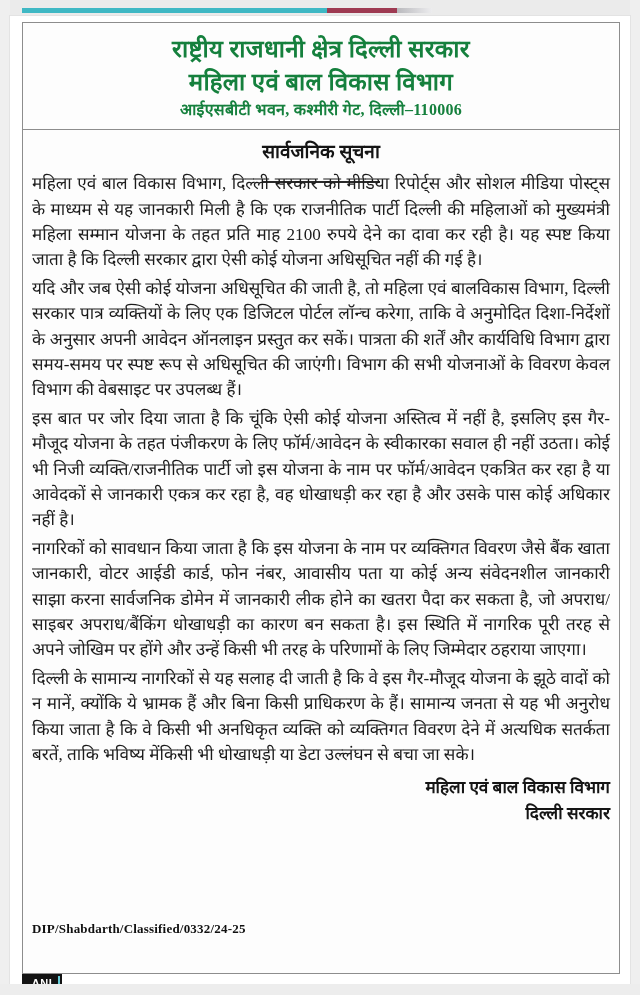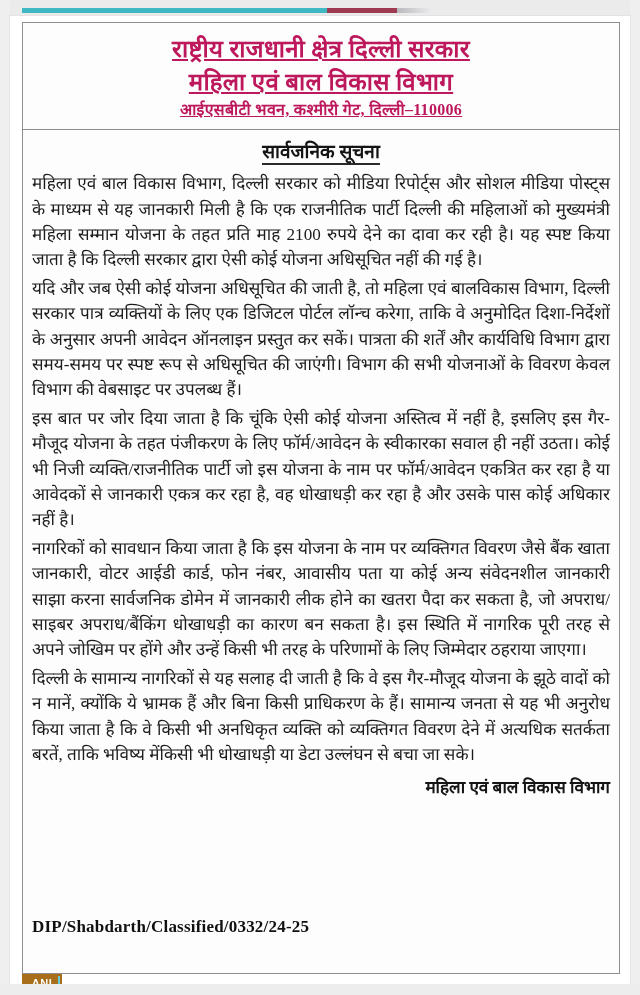--- a/index.html
+++ b/index.html
@@ -60,24 +60,23 @@
 
   
   .letterhead {
     border-bottom: 1px solid #8d8d8d;
     padding: 10px 10px 8px 10px;
     text-align: center;
   }
   .letterhead .lh-line {
     font-family: "Liberation Serif", "DejaVu Serif", serif;
     font-weight: bold;
-    color: #be185d;
+    color: #15803d;
     letter-spacing: .3px;
     line-height: 1.38;
-    text-decoration: underline;
   }
   .lh-1 { font-size: 24px; }
   .lh-2 { font-size: 24px; }
   .lh-3 { font-size: 16px; }
 
   
   .body-wrap {
     padding: 6px 9px 4px 9px;
     position: relative;
     height: calc(100% - 141px);
@@ -85,21 +84,21 @@
 
   .notice-heading {
     text-align: center;
     font-size: 19px;
     font-weight: bold;
     color: #141414;
     margin: 2px 0 7px 0;
   }
   .notice-heading span {
     border-bottom: 2px solid #2a2a2a;
-    padding-bottom: 1px;
+    padding-bottom: 19px;
   }
 
   .para {
     font-size: 17.1px;
     line-height: 1.48;
     color: #1b1b1b;
     text-align: justify;
     text-justify: inter-word;
     margin: 0 0 3.5px 0;
     font-weight: 500;
@@ -121,35 +120,35 @@
     position: absolute;
     left: 9px;
     right: 9px;
     bottom: 2px;
     display: flex;
     align-items: flex-end;
     justify-content: space-between;
   }
   .dip-ref {
     font-family: "Liberation Serif", "DejaVu Serif", serif;
-    font-size: 17px;
+    font-size: 13px;
     font-weight: bold;
     color: #101010;
     letter-spacing: .2px;
     text-align: center;
   }
 
   
   .ani-mark {
     position: absolute;
     left: 22px;
     bottom: 4px;
     width: 40px;
     height: 17px;
-    background: #a16207;
+    background: #000000;
     color: #ffffff;
     font-family: "Liberation Sans", sans-serif;
     font-size: 11px;
     font-weight: bold;
     letter-spacing: .6px;
     display: flex;
     align-items: center;
     justify-content: center;
     opacity: .92;
   }
@@ -213,20 +212,21 @@
         </div>
 
         <p class="para">महिला एवं बाल विकास विभाग, दिल्ली सरकार को मीडिया रिपोर्ट्स और सोशल मीडिया पोस्ट्स के माध्यम से यह जानकारी मिली है कि एक राजनीतिक पार्टी दिल्ली की महिलाओं को मुख्यमंत्री महिला सम्मान योजना के तहत प्रति माह 2100 रुपये देने का दावा कर रही है। यह स्पष्ट किया जाता है कि दिल्ली सरकार द्वारा ऐसी कोई योजना अधिसूचित नहीं की गई है।</p>
         <p class="para">यदि और जब ऐसी कोई योजना अधिसूचित की जाती है, तो महिला एवं बालविकास विभाग, दिल्ली सरकार पात्र व्यक्तियों के लिए एक डिजिटल पोर्टल लॉन्च करेगा, ताकि वे अनुमोदित दिशा-निर्देशों के अनुसार अपनी आवेदन ऑनलाइन प्रस्तुत कर सकें। पात्रता की शर्तें और कार्यविधि विभाग द्वारा समय-समय पर स्पष्ट रूप से अधिसूचित की जाएंगी। विभाग की सभी योजनाओं के विवरण केवल विभाग की वेबसाइट पर उपलब्ध हैं।</p>
         <p class="para">इस बात पर जोर दिया जाता है कि चूंकि ऐसी कोई योजना अस्तित्व में नहीं है, इसलिए इस गैर-मौजूद योजना के तहत पंजीकरण के लिए फॉर्म/आवेदन के स्वीकारका सवाल ही नहीं उठता। कोई भी निजी व्यक्ति/राजनीतिक पार्टी जो इस योजना के नाम पर फॉर्म/आवेदन एकत्रित कर रहा है या आवेदकों से जानकारी एकत्र कर रहा है, वह धोखाधड़ी कर रहा है और उसके पास कोई अधिकार नहीं है।</p>
         <p class="para">नागरिकों को सावधान किया जाता है कि इस योजना के नाम पर व्यक्तिगत विवरण जैसे बैंक खाता जानकारी, वोटर आईडी कार्ड, फोन नंबर, आवासीय पता या कोई अन्य संवेदनशील जानकारी साझा करना सार्वजनिक डोमेन में जानकारी लीक होने का खतरा पैदा कर सकता है, जो अपराध/साइबर अपराध/बैंकिंग धोखाधड़ी का कारण बन सकता है। इस स्थिति में नागरिक पूरी तरह से अपने जोखिम पर होंगे और उन्हें किसी भी तरह के परिणामों के लिए जिम्मेदार ठहराया जाएगा।</p>
         <p class="para">दिल्ली के सामान्य नागरिकों से यह सलाह दी जाती है कि वे इस गैर-मौजूद योजना के झूठे वादों को न मानें, क्योंकि ये भ्रामक हैं और बिना किसी प्राधिकरण के हैं। सामान्य जनता से यह भी अनुरोध किया जाता है कि वे किसी भी अनधिकृत व्यक्ति को व्यक्तिगत विवरण देने में अत्यधिक सतर्कता बरतें, ताकि भविष्य मेंकिसी भी धोखाधड़ी या डेटा उल्लंघन से बचा जा सके।</p>
 
         <div class="sign-block">
           <div>महिला एवं बाल विकास विभाग</div>
+          <div>दिल्ली सरकार</div>
         </div>
 
         <div class="footer-row">
           <div class="dip-ref">DIP/Shabdarth/Classified/0332/24-25</div>
         </div>
 
       </div>
     </div>
   </div>
 

